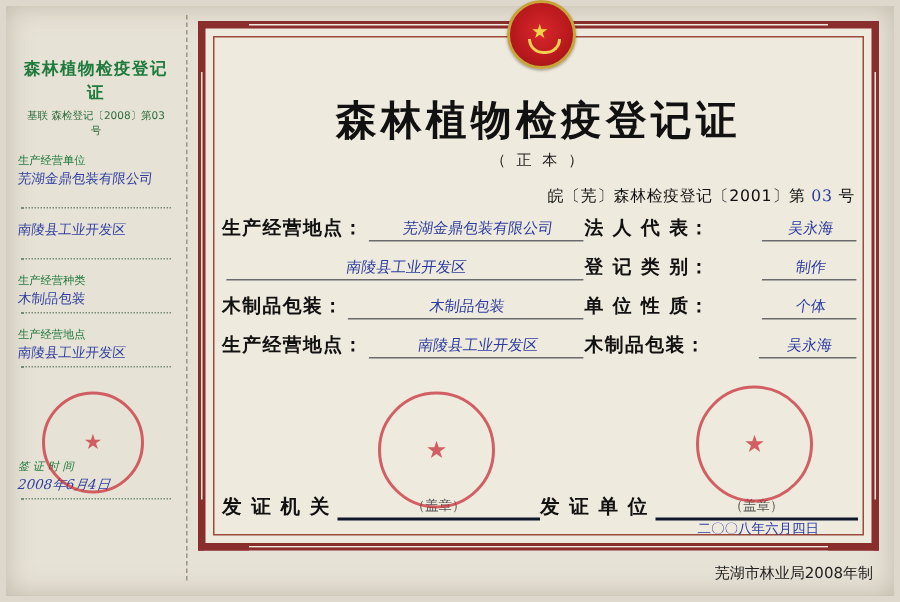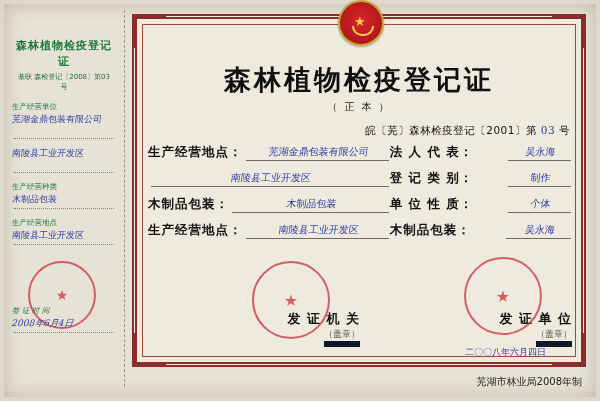--- a/index.html
+++ b/index.html
@@ -115,24 +115,24 @@
   }
   .fvalue{
     flex:1;margin-left:4px;border-bottom:1px solid #6b6b6b;
     font-size:10px;color:#2b3ba0;text-align:center;padding-bottom:1px;
     font-family:"DejaVu Serif","Liberation Serif",serif;
     transform:skewX(-8deg);white-space:nowrap;overflow:hidden;
   }
   
   .sigrow{position:absolute;left:14px;right:12px;bottom:18px;}
   .sigline{display:flex;align-items:flex-end;}
-  .sigcol{width:50%;display:flex;align-items:flex-end;flex-direction:column;}
+  .sigcol{width:50%;display:flex;align-items:flex-end;}
   .siglabel{font-size:13px;font-weight:bold;color:#111;letter-spacing:1px;white-space:nowrap;}
   .sigvalue{
-    flex:1;margin-left:4px;border-bottom:6px solid #0f172a;height:14px;
+    flex:1;margin-left:4px;border-bottom:2px solid #0f172a;height:14px;
     font-size:9px;color:#555;text-align:center;
   }
   .sigdate{
     position:absolute;right:26px;bottom:-12px;font-size:9px;color:#2b3ba0;
     font-family:Liberation Serif, serif;
     margin-left:11px;
   }
   
   .seal{
     position:absolute;border:2.5px solid #c8313a;border-radius:50%;

